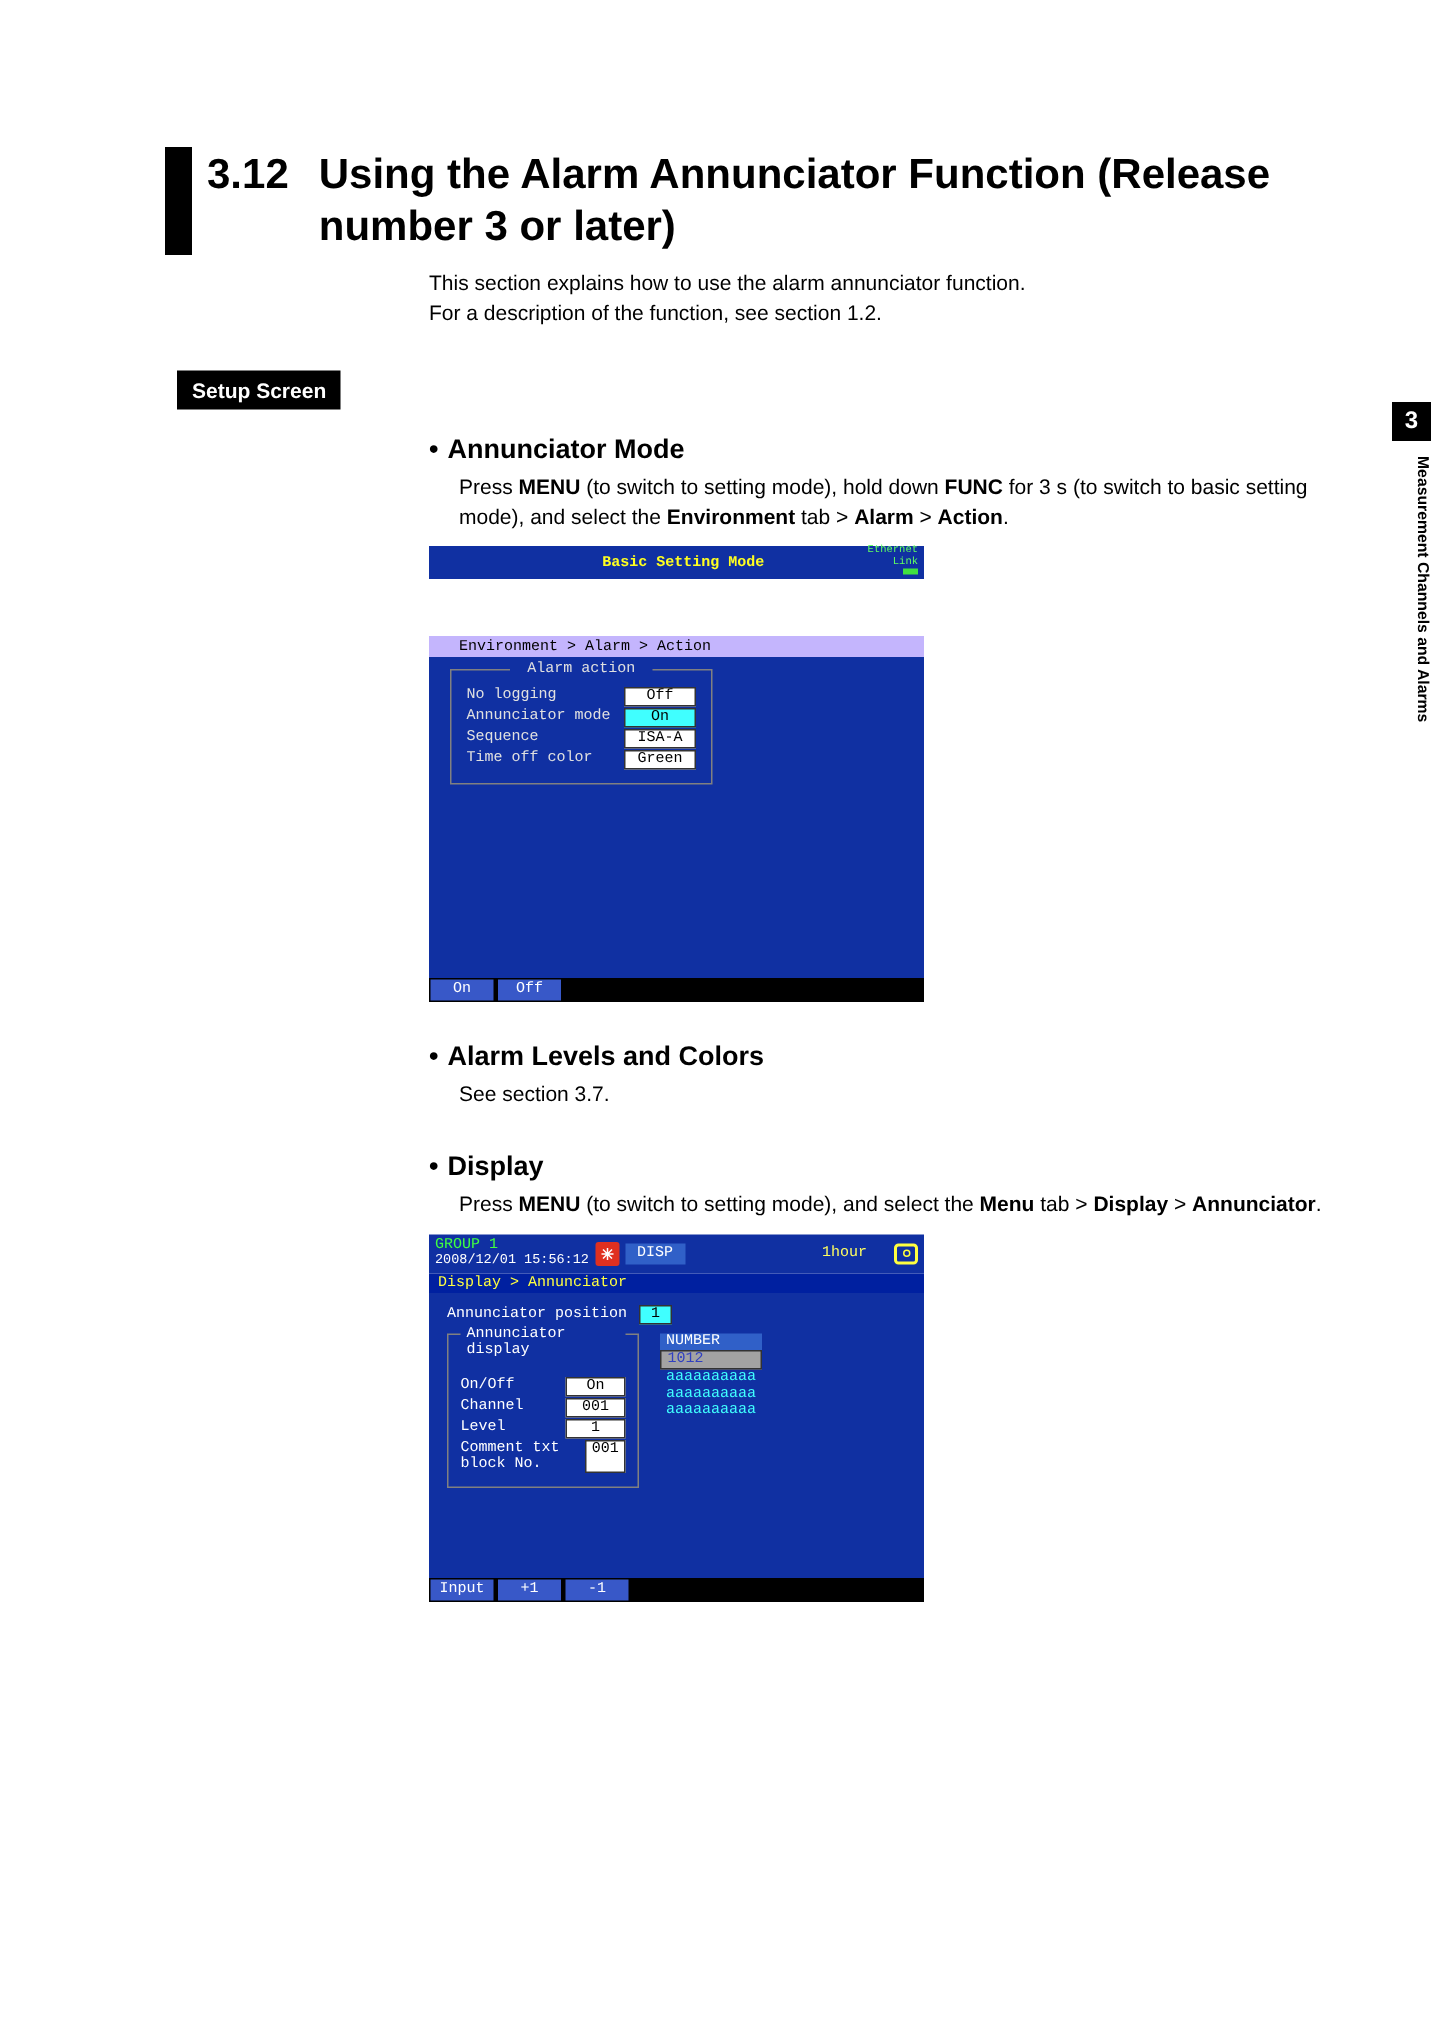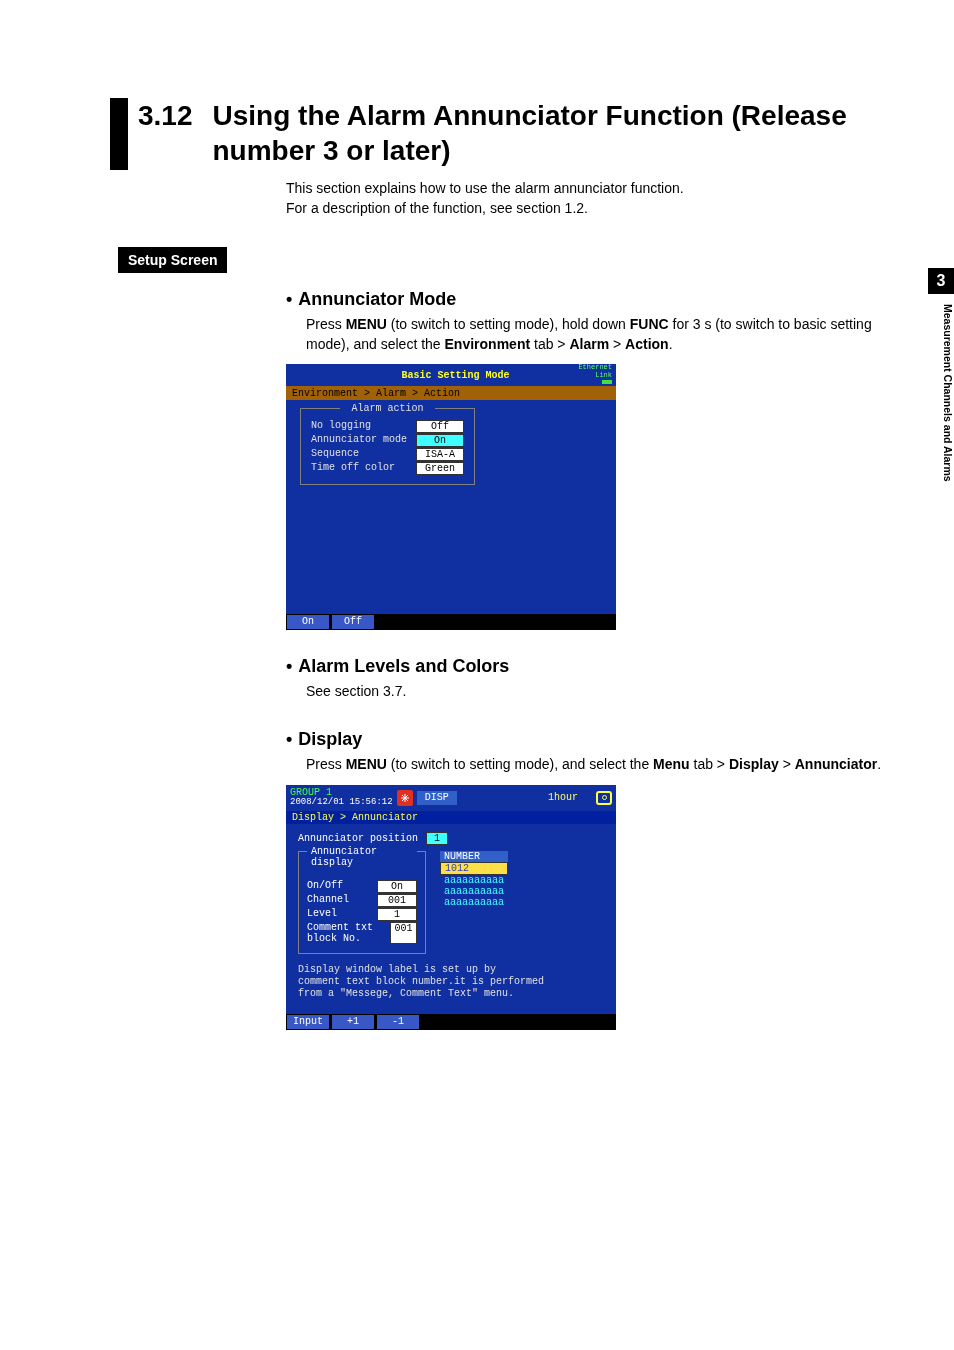--- a/index.html
+++ b/index.html
@@ -96,24 +96,25 @@
     color: #ffff20;
     font-weight: bold;
   }
   .eth {
     text-align: right;
     font-size: 7px;
     color: #60ff60; line-height: 1.05;
   }
   .eth .ind { width: 10px; height: 4px; background: #40e040; display: inline-block; }
   .ss1 .crumb {
-    background: #a16207;
+    background: #c4b5fd;
     color: #000;
-    padding: 2px 6px;
+    padding: 2px 20px;
     height: 14px;
+    margin-top: 38px;
   }
   .ss1 .body {
     background: #1030a2;
     height: 214px;
     padding: 8px 14px;
     color: #fff;
     position: relative;
   }
   .fieldset {
     border: 1px solid #808080;
@@ -175,21 +176,21 @@
   .fieldset2 {
     border: 1px solid #808080; padding: 6px 8px 8px; width: 128px;
   }
   .fieldset2 .legend2 {
     position: relative; top: -12px; background: #1030a2;
     display: inline-block; margin-bottom: -6px; padding: 0 4px;
   }
   .row2 { display:flex; justify-content: space-between; margin-bottom:1px;}
   .row2 .val2 { background:#fff;color:#000;width:40px;text-align:center;border:1px solid #333;}
   .numbox .numh { background:#3060c8;color:#fff;padding:0 4px;}
-  .numbox .numv { background:#fde047;color:#3040c0;padding:0 4px;border:1px solid #333;}
+  .numbox .numv { background:#a3a3a3;color:#3040c0;padding:0 4px;border:1px solid #333;}
   .numbox .numa { color:#40ffff;padding:0 4px;}
   .hint { margin-top:10px; color:#e0e0e0; line-height:1.2; }
 
   .side-tab {
     position: absolute;
     right: 0;
     top: 268px;
     width: 30px;
   }
   .tab-sq {
@@ -348,25 +349,20 @@
             </div>
           </div>
           <div class="numbox">
             <div class="numh">NUMBER</div>
             <div class="numv">1012</div>
             <div class="numa">aaaaaaaaaa</div>
             <div class="numa">aaaaaaaaaa</div>
             <div class="numa">aaaaaaaaaa</div>
           </div>
         </div>
-        <div class="hint">
-          <div>Display window label is set up by</div>
-          <div>comment text block number.it is performed</div>
-          <div>from a "Messege, Comment Text" menu.</div>
-        </div>
       </div>
       <div class="softkeys">
         <div class="sk">Input</div>
         <div class="sk">+1</div>
         <div class="sk">-1</div>
       </div>
     </div>
 
   </div>
 

